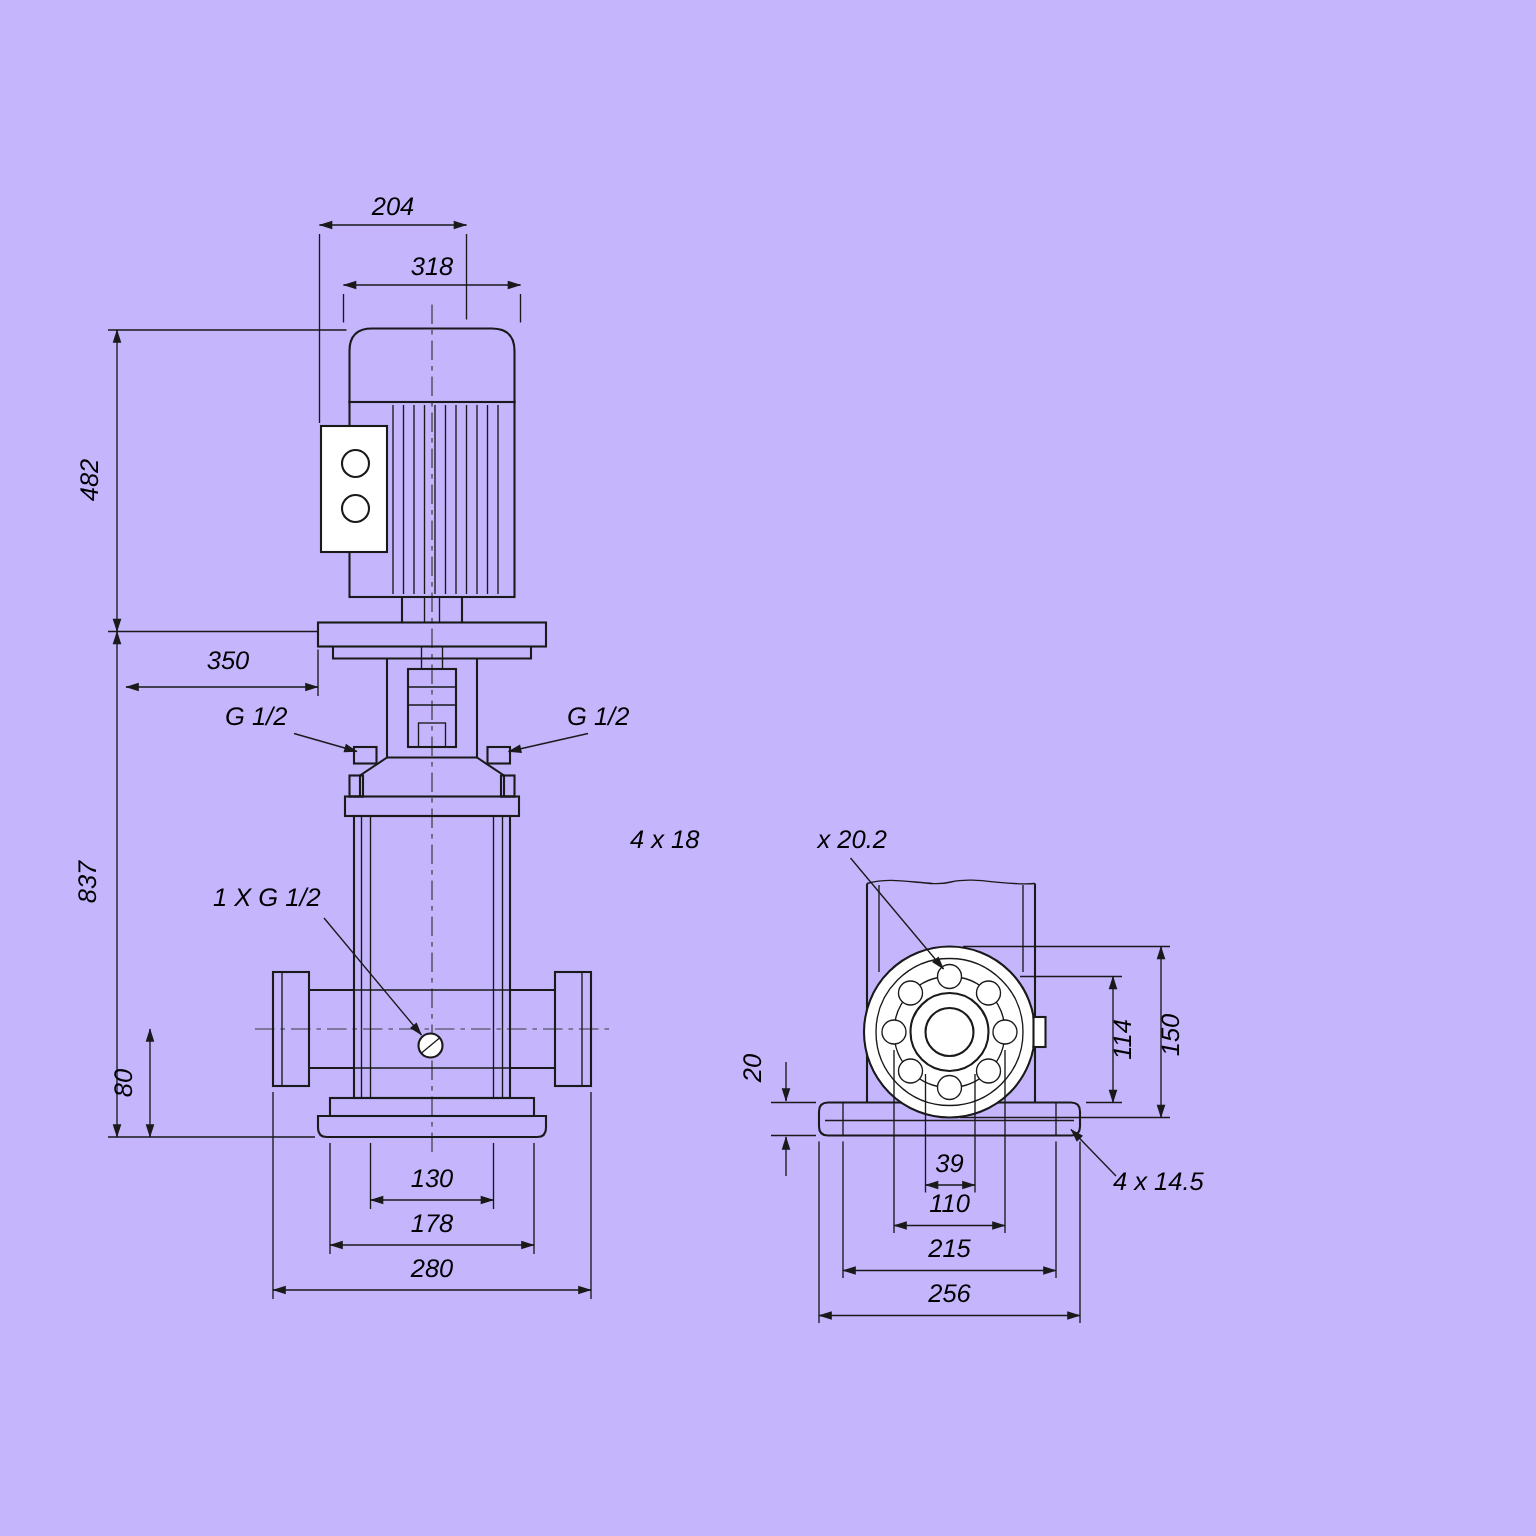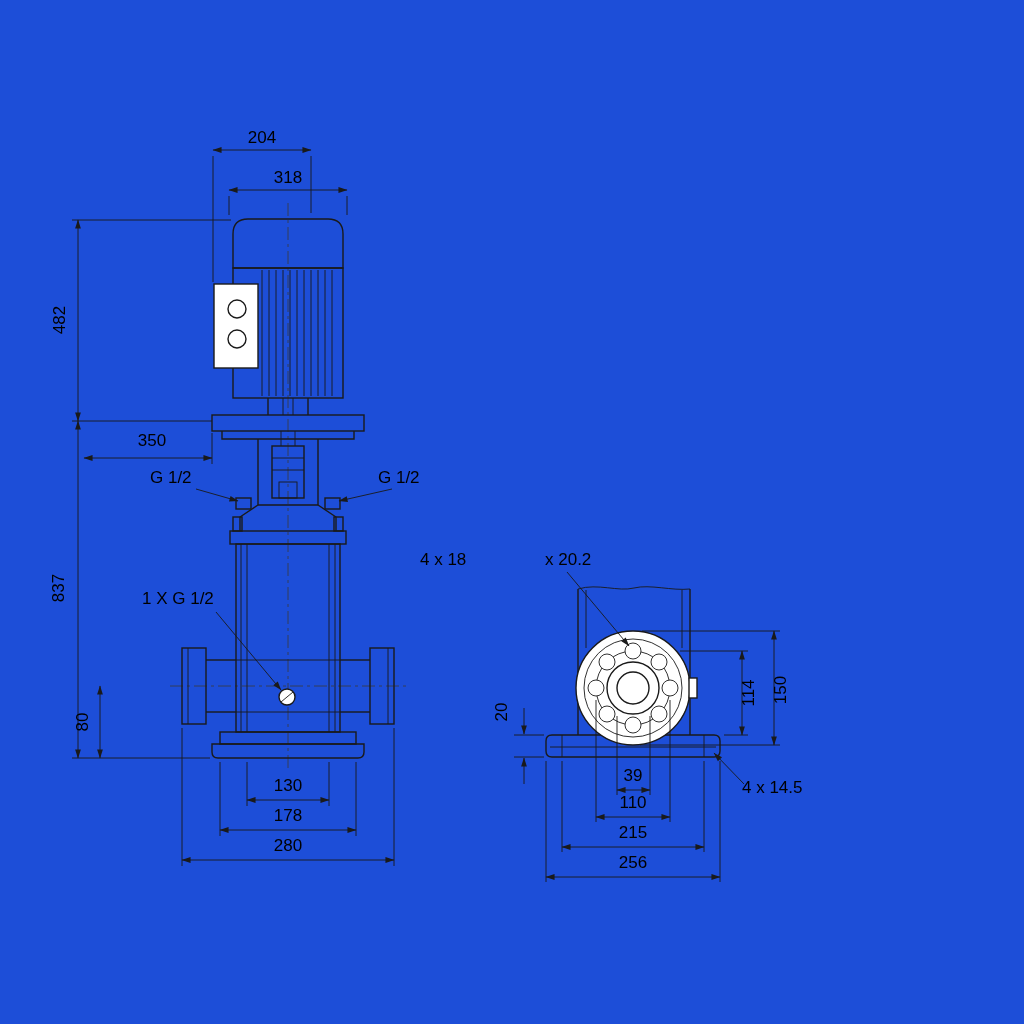--- a/index.html
+++ b/index.html
@@ -1,18 +1,19 @@
 <!DOCTYPE html>
 <html><head>
 <meta charset="utf-8">
 <style>
   html,body { margin:0; padding:0; background:#fff; }
   .canvas {
-    position:relative; width:1024px; height:1024px; background:#1d4ed8;
+    position:relative; width:1024px; height:1024px; background:#c4b5fd;
     font-family:"Liberation Sans", sans-serif;
+    font-style:italic;
   }
   svg { position:absolute; top:0; left:0; }
   
   .ol   { stroke:#1a1a1a; stroke-width:1.4; fill:none; }
   .olf  { stroke:#1a1a1a; stroke-width:1.4; fill:#ffffff; }
   .thin { stroke:#1a1a1a; stroke-width:0.9; fill:none; }
   .dim  { stroke:#1a1a1a; stroke-width:0.9; fill:none; }
   .cl   { stroke:#3a3a3a; stroke-width:0.8; fill:none; stroke-dasharray:13 4 3 4; }
   text  { font-family:"Liberation Sans", sans-serif; font-size:17px; fill:#000; }
   .lbl  { text-anchor:middle; }

